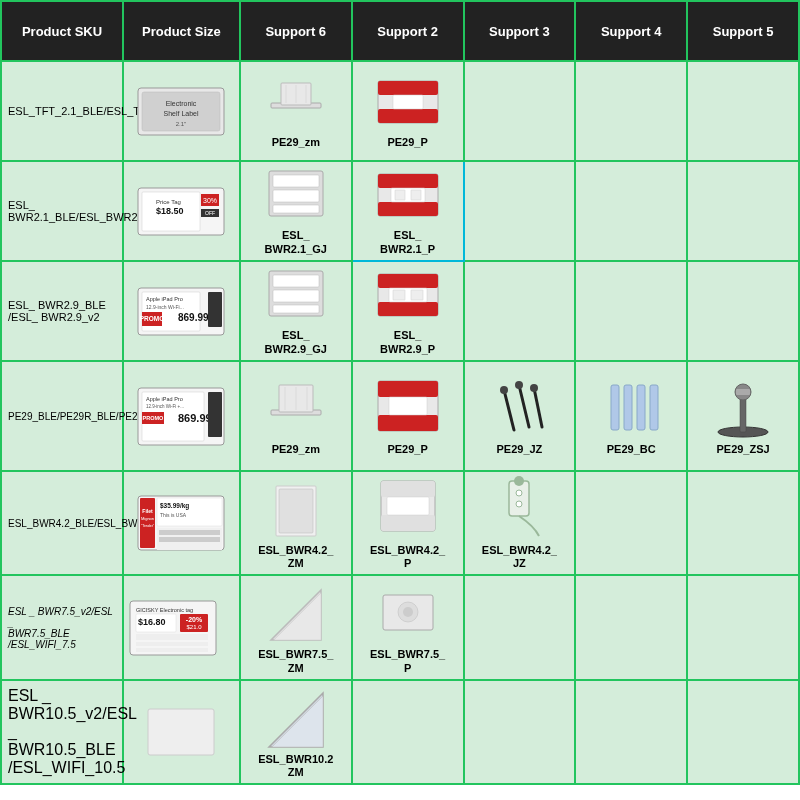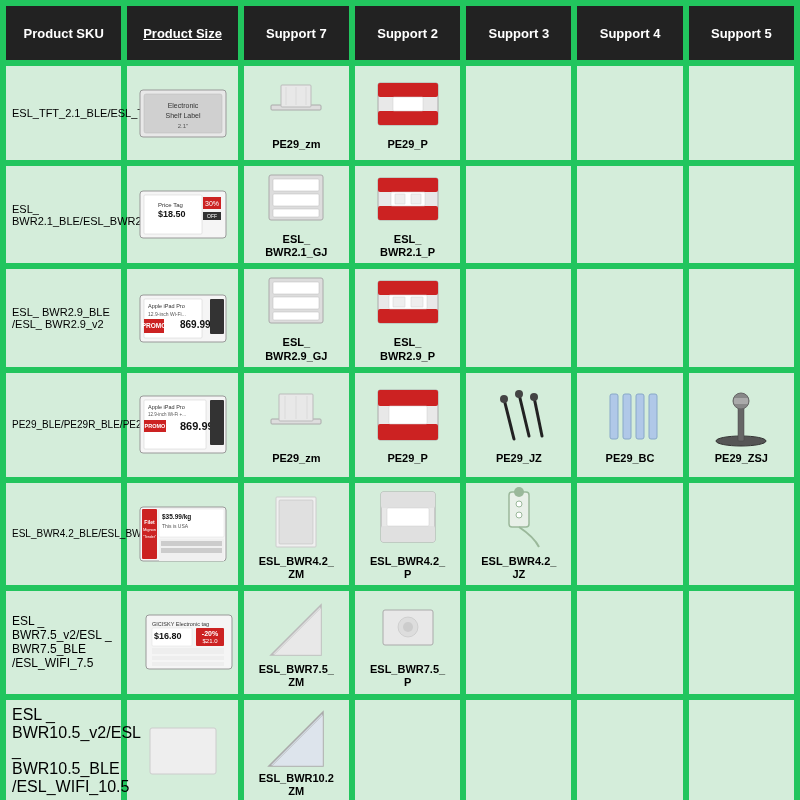--- a/index.html
+++ b/index.html
@@ -10,21 +10,21 @@
       width: 800px;
       height: 800px;
       overflow: hidden;
     }
     table {
       width: 800px;
       border-collapse: collapse;
       table-layout: fixed;
     }
     th, td {
-      border: 6px solid #22c55e;
+      border: 2px solid #22c55e;
       padding: 4px;
       vertical-align: middle;
       text-align: center;
     }
     th {
       background-color: #222;
       color: #fff;
       font-size: 13px;
       font-weight: bold;
       height: 60px;
@@ -50,21 +50,21 @@
     
     .support-cell {
       display: flex;
       flex-direction: column;
       align-items: center;
       justify-content: flex-end;
       gap: 3px;
     }
     
     .col-sku { width: 120px; }
-    .col-size { width: 115px; text-decoration: underline; }
+    .col-size { width: 115px; }
     .col-s1 { width: 110px; }
     .col-s2 { width: 110px; }
     .col-s3 { width: 110px; text-align: center; }
     .col-s4 { width: 110px; margin-top: 41px; }
     .col-s5 { width: 110px; }
 
     
     .highlight-cell {
       border: 2px solid #00b8d9 !important;
     }
@@ -72,21 +72,21 @@
     .full-row td { height: 110px; }
   </style>
 </head>
 <body>
 
 <table>
   <thead>
     <tr>
       <th class="col-sku">Product SKU</th>
       <th class="col-size">Product Size</th>
-      <th class="col-s1">Support 7</th>
+      <th class="col-s1">Support 6</th>
       <th class="col-s2">Support 2</th>
       <th class="col-s3">Support 3</th>
       <th class="col-s4">Support 4</th>
       <th class="col-s5">Support 5</th>
     </tr>
   </thead>
   <tbody>
 
     <tr>
       <td>ESL_TFT_2.1_BLE/ESL_TFT_2.1_v2</td>
@@ -353,23 +353,23 @@
             <circle cx="35" cy="28" r="3" fill="#fff" stroke="#9ab89a" stroke-width="1"></circle>
           </svg>
           <span class="label-text">ESL_BWR4.2_<br>JZ</span>
         </div>
       </td>
       <td></td>
       <td></td>
     </tr>
 
     <tr>
-      <td style="font-size:12px;">ESL _ BWR7.5_v2/ESL _<br>BWR7.5_BLE<br>/ESL_WIFI_7.5</td>
-      <td>
-        <div style="display:flex;justify-content:flex-end;align-items:center;">
+      <td style="font-size:10px;font-style:italic;">ESL _ BWR7.5_v2/ESL _<br>BWR7.5_BLE<br>/ESL_WIFI_7.5</td>
+      <td>
+        <div style="display:flex;justify-content:flex-start;align-items:center;">
           <svg width="90" height="60" viewBox="0 0 90 60">
             <rect x="2" y="3" width="86" height="54" rx="3" fill="#f5f5f5" stroke="#999" stroke-width="1"></rect>
             <text x="8" y="14" font-size="5.5" fill="#333">GICISKY Electronic tag</text>
             <rect x="8" y="16" width="40" height="18" rx="1" fill="#fff" stroke="#ddd" stroke-width="0.5"></rect>
             <text x="10" y="27" font-size="9" fill="#111" font-weight="bold">$16.80</text>
             <rect x="52" y="16" width="28" height="18" rx="1" fill="#cc2222"></rect>
             <text x="66" y="24" font-size="7" text-anchor="middle" fill="#fff" font-weight="bold">-20%</text>
             <text x="66" y="31" font-size="6" text-anchor="middle" fill="#fff">$21.0</text>
             <rect x="8" y="36" width="72" height="6" rx="0" fill="#eee"></rect>
             <rect x="8" y="44" width="72" height="4" rx="0" fill="#eee"></rect>

